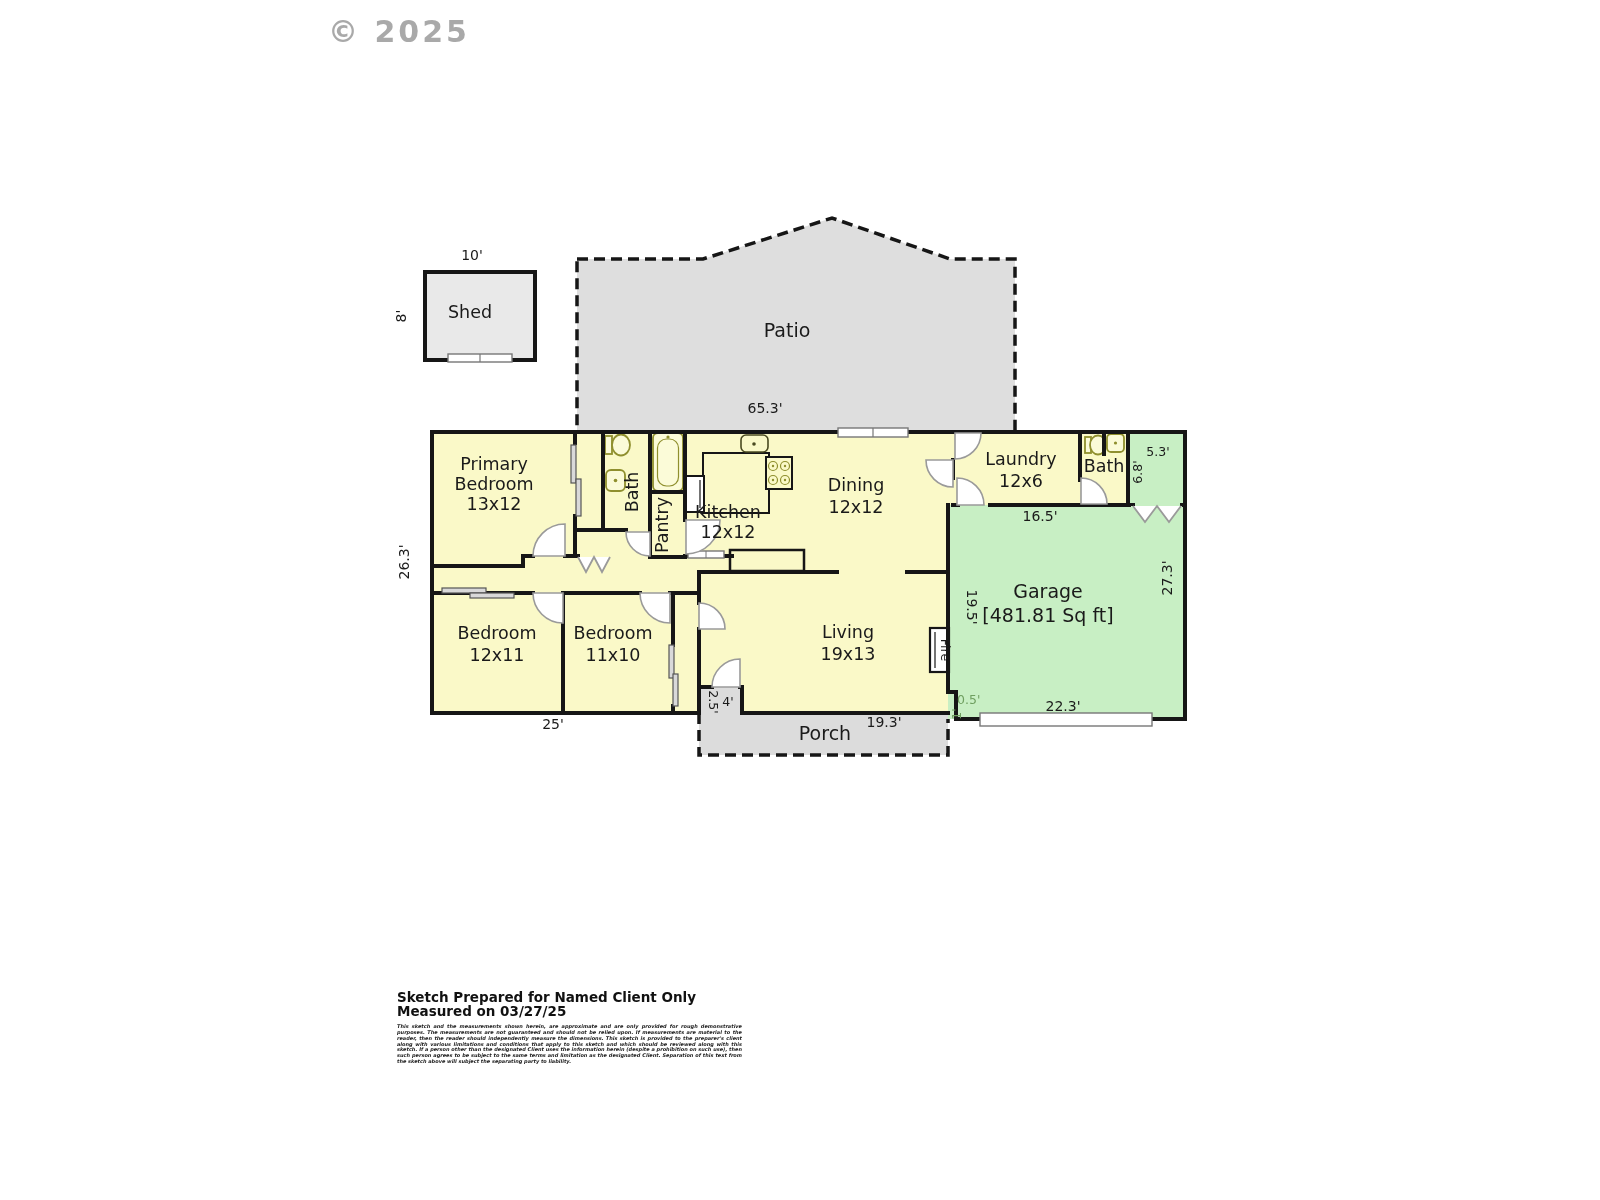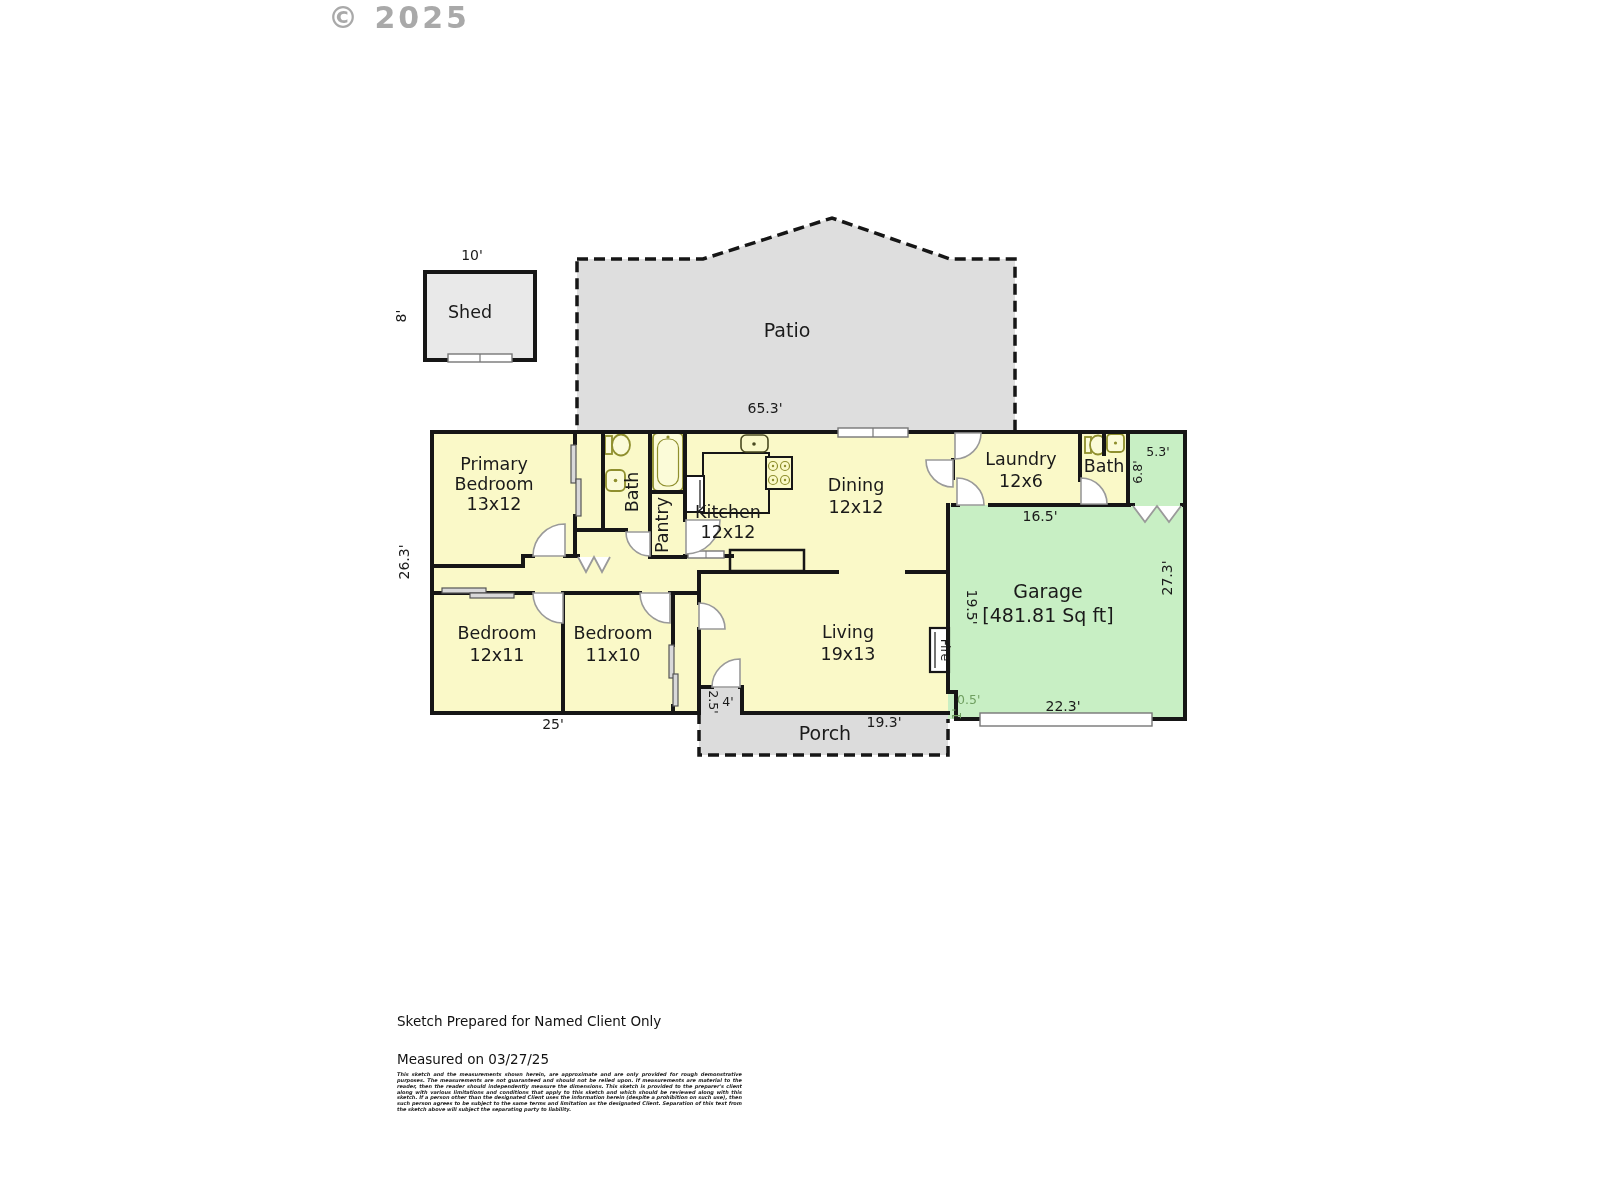--- a/index.html
+++ b/index.html
@@ -18,24 +18,24 @@
   
   .wall{stroke:#161616;stroke-width:4;fill:none;stroke-linecap:square;}
   .wall-thin{stroke:#161616;stroke-width:2;fill:none;}
   .door{fill:#ffffff;stroke:#9a9a9a;stroke-width:1.6;}
   .zigzag{fill:#ffffff;stroke:#9a9a9a;stroke-width:1.8;}
   .win{fill:#ffffff;stroke:#777;stroke-width:1.4;}
   .slider{fill:#d9d9d9;stroke:#555;stroke-width:1.2;}
   .fixture{fill:#fbfbd8;stroke:#8f8f2e;stroke-width:1.8;}
   .fixture-thin{fill:none;stroke:#8f8f2e;stroke-width:1.2;}
   
-  #watermark{position:absolute;left:328px;top:0;font-size:30px;font-weight:bold;
+  #watermark{position:absolute;left:328px;top:14px;font-size:30px;font-weight:bold;
              color:#9b9b9b;letter-spacing:3px;opacity:.85;text-align:right;}
   #footer{position:absolute;left:397px;top:990px;width:345px;color:#111;}
-  #footer .f-bold{font-size:13.5px;font-weight:normal;line-height:1.05;margin-top:24px;}
+  #footer .f-bold{font-size:13.5px;font-weight:bold;line-height:1.05;}
   #footer .f-disc{margin-top:6px;font-size:5px;font-weight:bold;font-style:italic;
                   line-height:1.15;color:#222;text-align:justify;}
 </style>
 </head>
 <body>
 
 <div id="canvas">
 
   <div id="watermark">© 2025</div>
 

